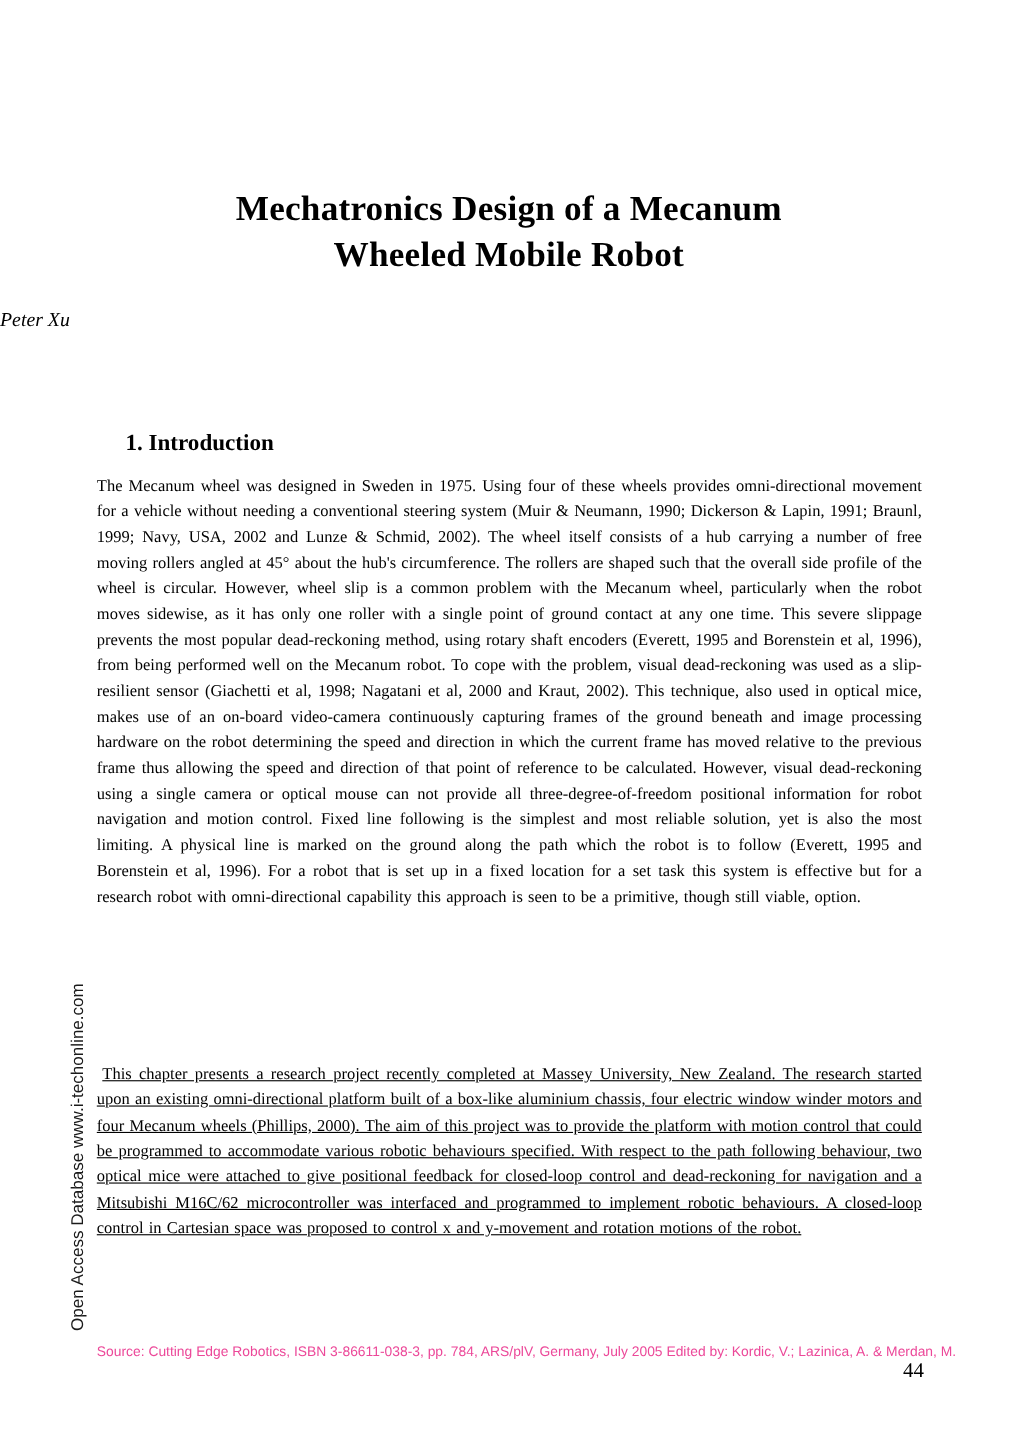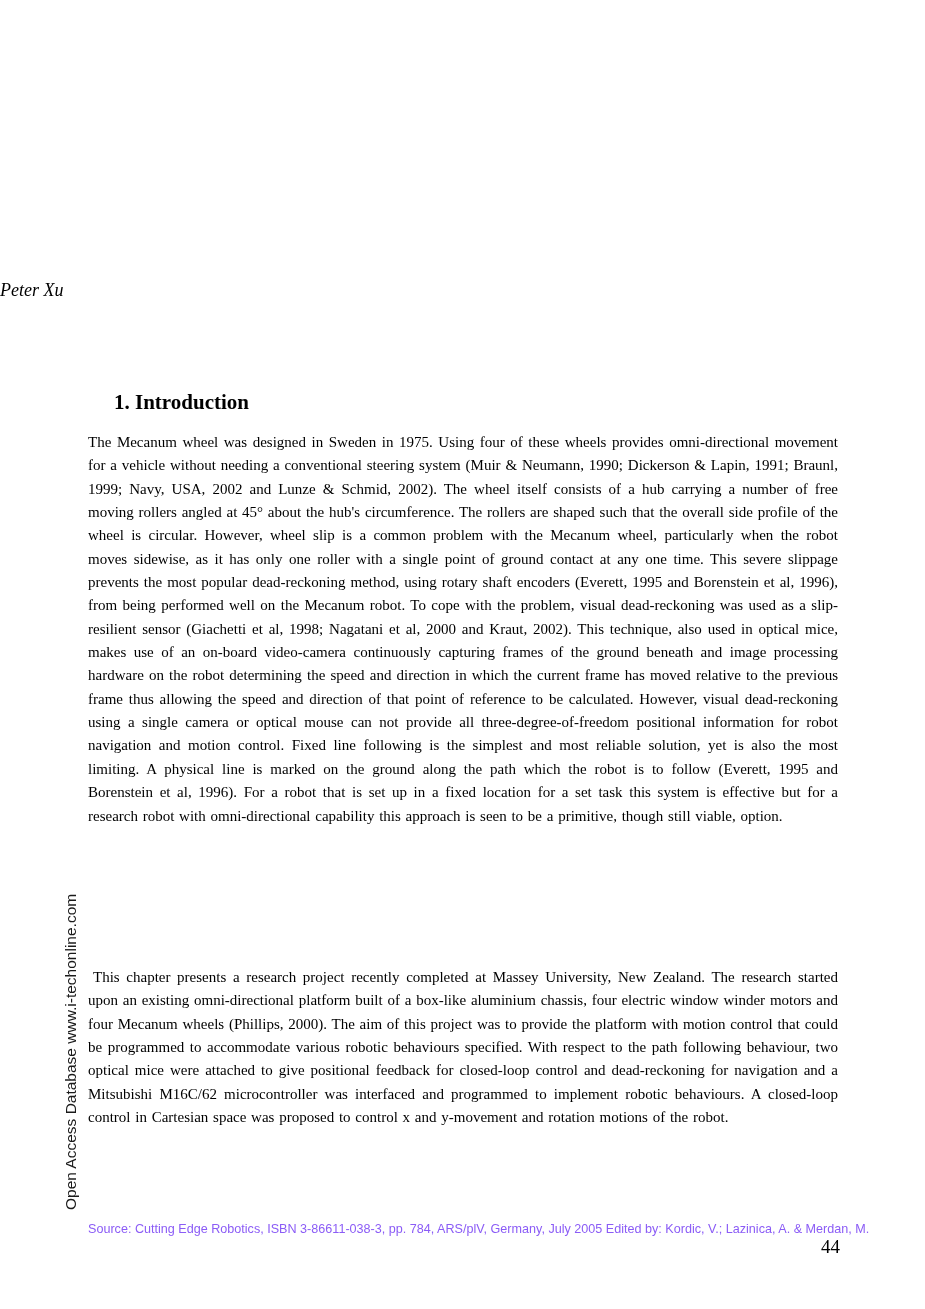--- a/index.html
+++ b/index.html
@@ -47,56 +47,60 @@
   .body-para {
     position: absolute;
     left: 88px;
     width: 750px;
     text-align: justify;
     font-size: 15px;
     line-height: 23.35px;
     word-spacing: 1px;
   }
   .para-1 { top: 431px; }
-  .para-2 { top: 966px; text-indent: 5px; }
+  .para-2 { top: 966px; text-indent: 5px; text-decoration: underline; }
   .vertical-watermark {
     position: absolute;
     left: 62px;
     top: 1210px;
     transform-origin: 0 0;
     transform: rotate(-90deg);
     font-family: "Liberation Sans", sans-serif;
     font-size: 15.5px;
     white-space: nowrap;
     color: #1a1a1a;
   }
   .footer-source {
     position: absolute;
     left: 88px;
     top: 1222px;
     width: 800px;
     font-family: "Liberation Sans", sans-serif;
     font-size: 12.6px;
     white-space: nowrap;
-    color: #8b5cf6;
+    color: #ec4899;
   }
   .page-number {
     position: absolute;
     top: 1236px;
     left: 0;
     width: 840px;
     text-align: right;
     font-size: 19px;
   }
 </style>
 </head>
 <body>
 
 <div class="page">
 
+  <div class="title">
+    <div>Mechatronics Design of a Mecanum</div>
+    <div>Wheeled Mobile Robot</div>
+  </div>
 
   <div class="author">Peter Xu</div>
 
   <div class="section-heading">1. Introduction</div>
 
   <div class="body-para para-1">The Mecanum wheel was designed in Sweden in 1975. Using four of these wheels provides omni-directional movement for a vehicle without needing a conventional steering system (Muir &amp; Neumann, 1990; Dickerson &amp; Lapin, 1991; Braunl, 1999; Navy, USA, 2002 and Lunze &amp; Schmid, 2002). The wheel itself consists of a hub carrying a number of free moving rollers angled at 45° about the hub's circumference. The rollers are shaped such that the overall side profile of the wheel is circular. However, wheel slip is a common problem with the Mecanum wheel, particularly when the robot moves sidewise, as it has only one roller with a single point of ground contact at any one time. This severe slippage prevents the most popular dead-reckoning method, using rotary shaft encoders (Everett, 1995 and Borenstein et al, 1996), from being performed well on the Mecanum robot. To cope with the problem, visual dead-reckoning was used as a slip-resilient sensor (Giachetti et al, 1998; Nagatani et al, 2000 and Kraut, 2002). This technique, also used in optical mice, makes use of an on-board video-camera continuously capturing frames of the ground beneath and image processing hardware on the robot determining the speed and direction in which the current frame has moved relative to the previous frame thus allowing the speed and direction of that point of reference to be calculated. However, visual dead-reckoning using a single camera or optical mouse can not provide all three-degree-of-freedom positional information for robot navigation and motion control. Fixed line following is the simplest and most reliable solution, yet is also the most limiting. A physical line is marked on the ground along the path which the robot is to follow (Everett, 1995 and Borenstein et al, 1996). For a robot that is set up in a fixed location for a set task this system is effective but for a research robot with omni-directional capability this approach is seen to be a primitive, though still viable, option.</div>
 
   <div class="body-para para-2">This chapter presents a research project recently completed at Massey University, New Zealand. The research started upon an existing omni-directional platform built of a box-like aluminium chassis, four electric window winder motors and four Mecanum wheels (Phillips, 2000). The aim of this project was to provide the platform with motion control that could be programmed to accommodate various robotic behaviours specified. With respect to the path following behaviour, two optical mice were attached to give positional feedback for closed-loop control and dead-reckoning for navigation and a Mitsubishi M16C/62 microcontroller was interfaced and programmed to implement robotic behaviours. A closed-loop control in Cartesian space was proposed to control x and y-movement and rotation motions of the robot.</div>
 
   <div class="vertical-watermark">Open Access Database www.i-techonline.com</div>

